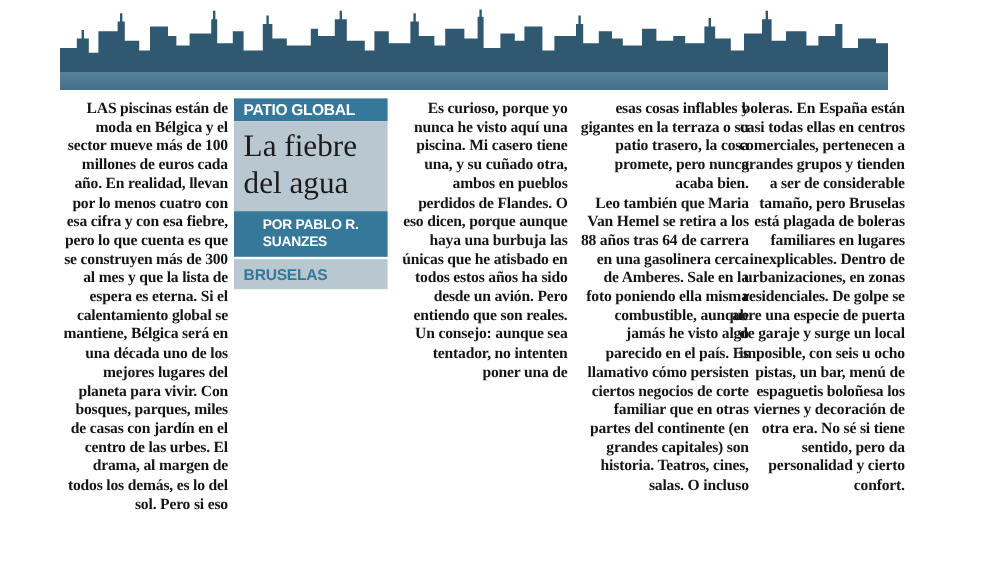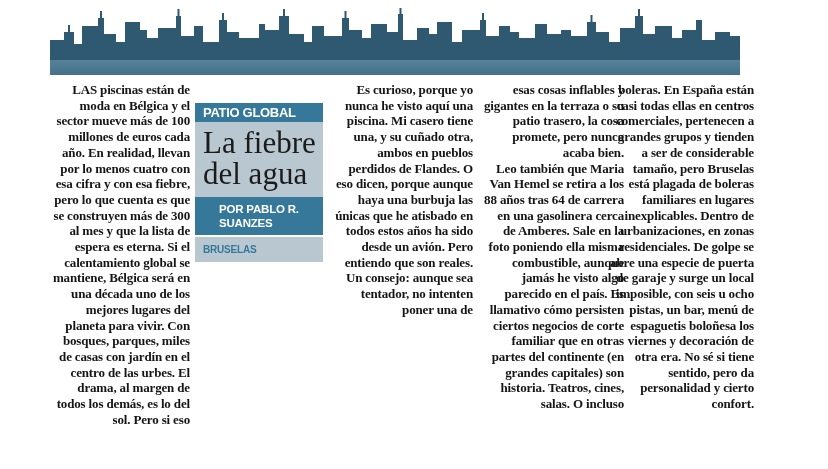--- a/index.html
+++ b/index.html
@@ -12,32 +12,32 @@
   
   .col{position:absolute;top:82px;width:142px;color:#151515;}
   .col p{margin:0;font-size:13px;line-height:15.7px;font-weight:700;
          letter-spacing:-0.15px;text-align:right;}
   .col p.indent{text-indent:13px;}
   .col-1{left:48px;}
   .col-3{left:334px;width:139px;}
   .col-4{left:483px;width:141px;}
   .col-5{left:610px;width:144px;}
   
-  .headerblock{position:absolute;left:195px;top:82px;width:128px;margin-top:21px;}
+  .headerblock{position:absolute;left:195px;top:82px;width:128px;}
   .kicker{background:#35789a;color:#ffffff;font-family:"Liberation Sans",sans-serif;
           font-weight:700;font-size:13px;letter-spacing:-0.3px;height:19px;
           line-height:19px;padding-left:8px;box-sizing:border-box;}
   .headline{background:#b9c8d0;color:#1b1b1b;font-family:"Liberation Serif",serif;
-            font-size:31px;line-height:31px;padding:5px 6px 8px 8px;box-sizing:border-box;
+            font-size:26px;line-height:31px;padding:5px 6px 8px 8px;box-sizing:border-box;
             min-height:68px;font-weight:500;}
   .byline{background:#35789a;color:#ffffff;font-family:"Liberation Sans",sans-serif;
           font-weight:700;font-size:11.5px;line-height:14px;letter-spacing:-0.2px;
           padding:5px 20px 5px 24px;box-sizing:border-box;min-height:38px;}
   .dateline{background:#b9c8d0;color:#35789a;font-family:"Liberation Sans",sans-serif;
-            font-weight:700;font-size:10px;letter-spacing:-0.2px;height:25px;
+            font-weight:700;font-size:13px;letter-spacing:-0.2px;height:25px;
             line-height:25px;padding-left:8px;box-sizing:border-box;margin-top:2px;}
 </style>
 </head>
 <body>
 
 <div class="page">
 
   <div class="banner">
     <svg id="skyline" width="690" height="52" viewBox="0 0 690 52" preserveAspectRatio="none">
         <path d="M0 52 L0 44 L690 44 L690 52 Z M0 52 L0 32 L14 32 L14 52 Z M14 52 L14 24 L24 24 L24 52 Z M18 24 L18 17 L20 17 L20 24 Z M24 52 L24 36 L32 36 L32 52 Z M32 52 L32 18 L48 18 L48 52 Z M48 52 L48 10 L54 10 L54 52 Z M50 10 L50 3 L52 3 L52 10 Z M54 52 L54 26 L66 26 L66 52 Z M66 52 L66 34 L75 34 L75 52 Z M75 52 L75 14 L90 14 L90 52 Z M90 52 L90 22 L97 22 L97 52 Z M97 52 L97 30 L108 30 L108 52 Z M108 52 L108 20 L126 20 L126 52 Z M126 52 L126 8 L131 8 L131 52 Z M127.5 8 L127.5 1 L129.5 1 L129.5 8 Z M131 52 L131 28 L144 28 L144 52 Z M144 52 L144 18 L153 18 L153 52 Z M153 52 L153 34 L169 34 L169 52 Z M169 52 L169 12 L177 12 L177 52 Z M172 12 L172 5 L174 5 L174 12 Z M177 52 L177 24 L189 24 L189 52 Z M189 52 L189 30 L209 30 L209 52 Z M209 52 L209 16 L215 16 L215 52 Z M215 52 L215 22 L229 22 L229 52 Z M229 52 L229 8 L239 8 L239 52 Z M233 8 L233 1 L235 1 L235 8 Z M239 52 L239 26 L254 26 L254 52 Z M254 52 L254 34 L262 34 L262 52 Z M262 52 L262 18 L274 18 L274 52 Z M274 52 L274 28 L292 28 L292 52 Z M292 52 L292 10 L299 10 L299 52 Z M294.5 10 L294.5 3 L296.5 3 L296.5 10 Z M299 52 L299 22 L312 22 L312 52 Z M312 52 L312 30 L321 30 L321 52 Z M321 52 L321 16 L337 16 L337 52 Z M337 52 L337 24 L348 24 L348 52 Z M348 52 L348 6 L353 6 L353 52 Z M349.5 6 L349.5 -1 L351.5 -1 L351.5 6 Z M353 52 L353 32 L367 32 L367 52 Z M367 52 L367 20 L379 20 L379 52 Z M379 52 L379 26 L387 26 L387 52 Z M387 52 L387 14 L402 14 L402 52 Z M402 52 L402 34 L412 34 L412 52 Z M412 52 L412 22 L430 22 L430 52 Z M430 52 L430 12 L436 12 L436 52 Z M432 12 L432 5 L434 5 L434 12 Z M436 52 L436 28 L449 28 L449 52 Z M449 52 L449 18 L460 18 L460 52 Z M460 52 L460 24 L469 24 L469 52 Z M469 52 L469 30 L485 30 L485 52 Z M485 52 L485 16 L497 16 L497 52 Z M497 52 L497 26 L511 26 L511 52 Z M511 52 L511 22 L521 22 L521 52 Z M521 52 L521 28 L537 28 L537 52 Z M537 52 L537 14 L546 14 L546 52 Z M540.5 14 L540.5 7 L542.5 7 L542.5 14 Z M546 52 L546 24 L559 24 L559 52 Z M559 52 L559 34 L570 34 L570 52 Z M570 52 L570 20 L585 20 L585 52 Z M585 52 L585 8 L593 8 L593 52 Z M588 8 L588 1 L590 1 L590 8 Z M593 52 L593 26 L605 26 L605 52 Z M605 52 L605 18 L622 18 L622 52 Z M622 52 L622 30 L632 30 L632 52 Z M632 52 L632 22 L646 22 L646 52 Z M646 52 L646 12 L652 12 L652 52 Z M652 52 L652 32 L665 32 L665 52 Z M665 52 L665 24 L680 24 L680 52 Z M680 52 L680 28 L690 28 L690 52 Z" fill="#2f5970"></path>

